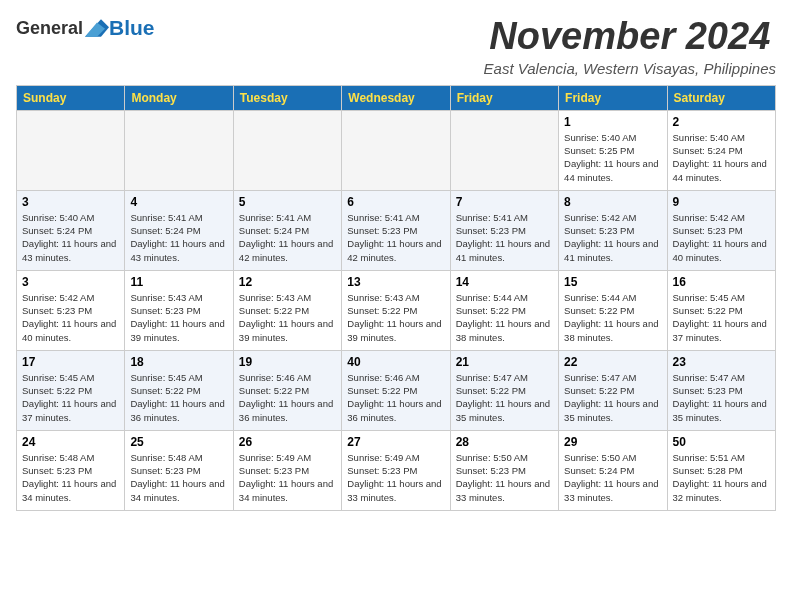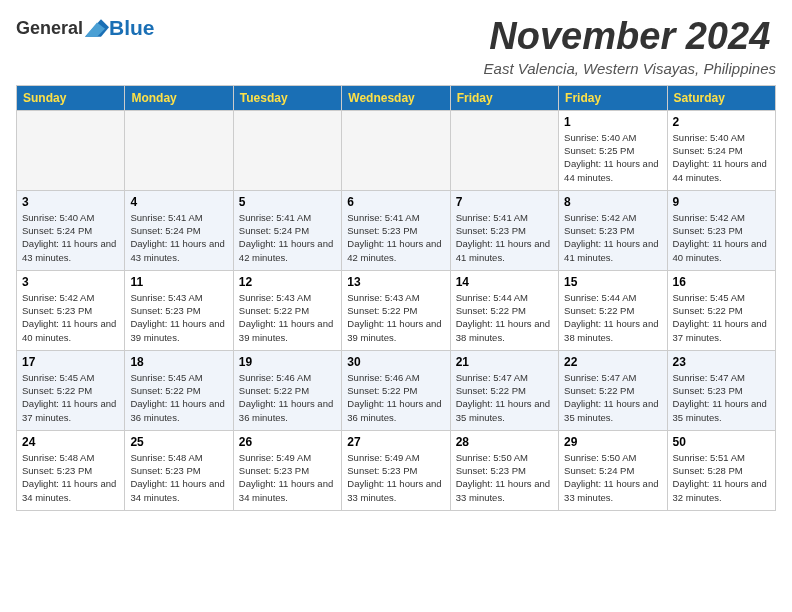--- a/index.html
+++ b/index.html
@@ -246,21 +246,21 @@
 Sunset: 5:22 PM
 Daylight: 11 hours and 36 minutes.</div>
         </td>
         <td>
           <div class="day-number">19</div>
           <div class="day-info" style="white-space: pre-line;">Sunrise: 5:46 AM
 Sunset: 5:22 PM
 Daylight: 11 hours and 36 minutes.</div>
         </td>
         <td>
-          <div class="day-number">30</div>
+          <div class="day-number">40</div>
           <div class="day-info" style="white-space: pre-line;">Sunrise: 5:46 AM
 Sunset: 5:22 PM
 Daylight: 11 hours and 36 minutes.</div>
         </td>
         <td>
           <div class="day-number">21</div>
           <div class="day-info" style="white-space: pre-line;">Sunrise: 5:47 AM
 Sunset: 5:22 PM
 Daylight: 11 hours and 35 minutes.</div>
         </td>

